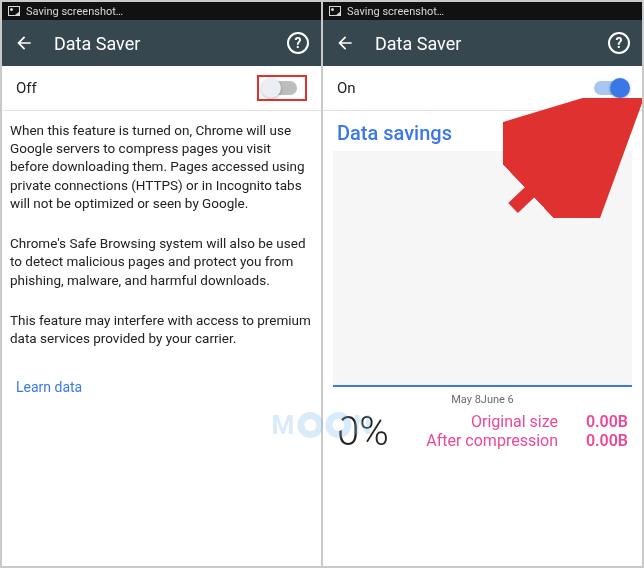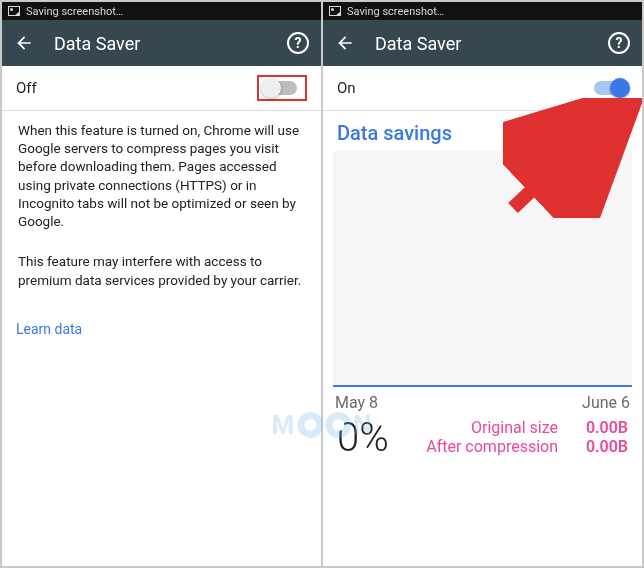--- a/index.html
+++ b/index.html
@@ -104,36 +104,36 @@
   .switch.on .knob { right:-2px; background:#3b78e7; }
 
   .red-box {
     border: 2px solid #e03131;
     padding: 4px 8px 4px 4px;
     display:inline-flex;
   }
 
   .sep { height:1px; background:#e2e2e2; }
 
-  .body { padding: 10px 16px; font-size: 13.5px; color:#222; line-height:1.35; }
+  .body { padding: 10px 8px; font-size: 13.5px; color:#222; line-height:1.35; }
   .body p { margin-bottom: 22px; }
   .link { color:#3b78e7; font-size:14px; padding: 0 14px; cursor:pointer; }
 
   
   .section-label { color:#3b78e7; font-size:20px; font-weight:500; padding: 10px 14px 6px; }
   .chart {
     margin: 0 10px;
     height: 236px;
     background:#f6f6f6;
     border-bottom: 2px solid #3b78e7;
     position:relative;
   }
   .axis {
-    display:flex; justify-content:space-between;
-    padding: 6px 12px 2px; font-size:16px; color:#6b6b6b;
+    display:flex; justify-content:center;
+    padding: 6px 12px 2px; font-size:11px; color:#6b6b6b;
   }
   .stats {
     display:flex; padding: 4px 14px 0;
     align-items:flex-start;
   }
   .pct { font-size: 40px; color:#222; font-weight:300; line-height:1; }
   .kv { margin-left:auto; font-size:16px; color:#ec4899; }
   .kv .row { display:flex; gap: 24px; justify-content:flex-end; }
   .kv .row span:last-child { font-weight:600; min-width:46px; text-align:right; }
 
@@ -191,20 +191,21 @@
       <span class="red-box">
         <span class="switch off">
             <span class="knob"></span>
           </span>
       </span>
     </div>
     <div class="sep"></div>
 
     <div class="body">
       <p>When this feature is turned on, Chrome will use Google servers to compress pages you visit before downloading them. Pages accessed using private connections (HTTPS) or in Incognito tabs will not be optimized or seen by Google.</p>
+      <p>Chrome's Safe Browsing system will also be used to detect malicious pages and protect you from phishing, malware, and harmful downloads.</p>
       <p>This feature may interfere with access to premium data services provided by your carrier.</p>
     </div>
     <div class="link">Learn data</div>
   </div>
 
   <div class="divider"></div>
 
   <div class="pane">
     <div class="status">
       <span class="pic"></span>

